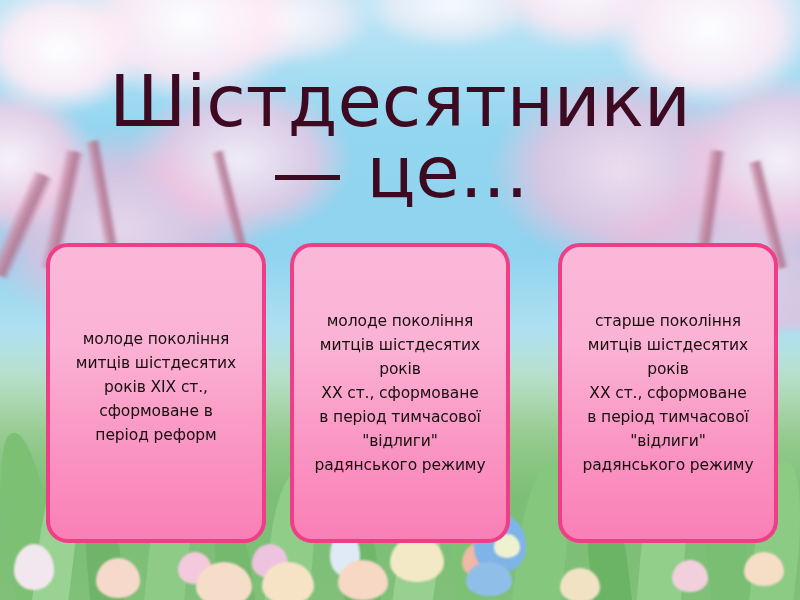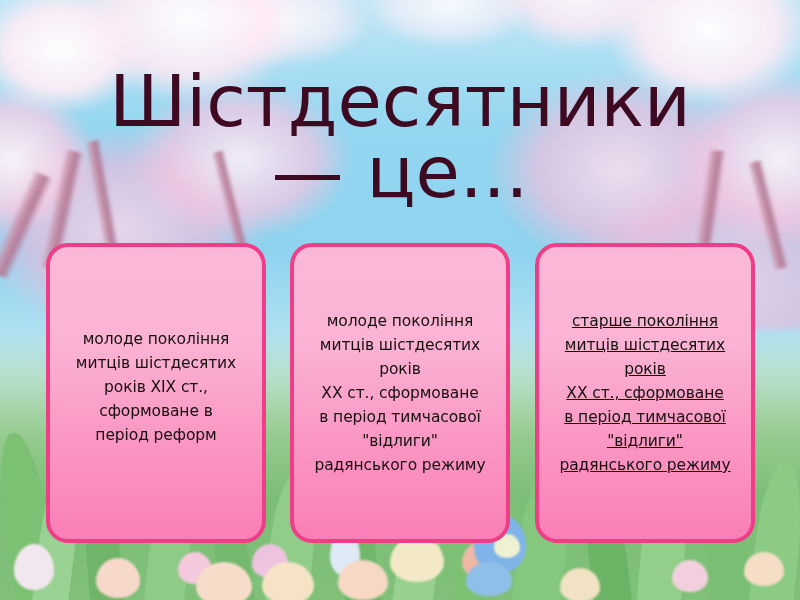--- a/index.html
+++ b/index.html
@@ -140,21 +140,21 @@
     box-sizing: border-box;
     border: 4px solid #ef3d87;
     border-radius: 22px;
     background: linear-gradient(180deg, #fab8d8 0%, #fbb3d5 32%, #fa97c4 66%, #fa7fb6 100%);
     display: flex;
     align-items: center;
     justify-content: center;
   }
   .card.c1 { left: 46px; }
   .card.c2 { left: 290px; }
-  .card.c3 { left: 535px; text-decoration: underline; }
+  .card.c3 { left: 558px; }
 
   .card-text {
     width: 100%;
     padding: 0 6px;
     box-sizing: border-box;
     text-align: center;
     color: #17100f;
     font-family: "DejaVu Sans", sans-serif;
     font-size: 15.5px;
     line-height: 24px;

